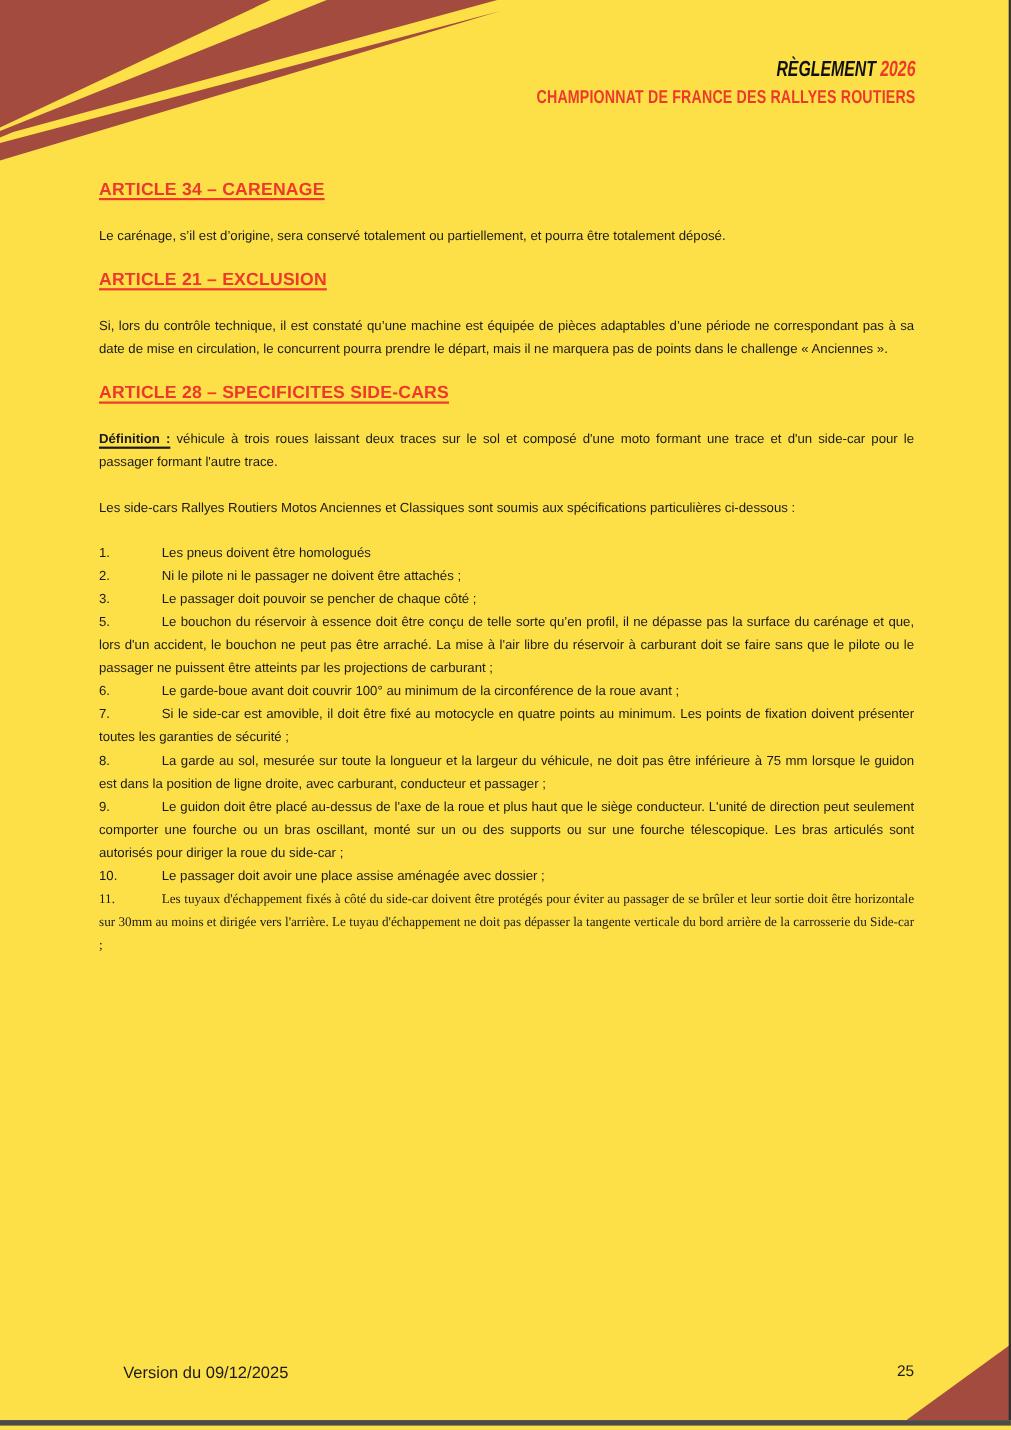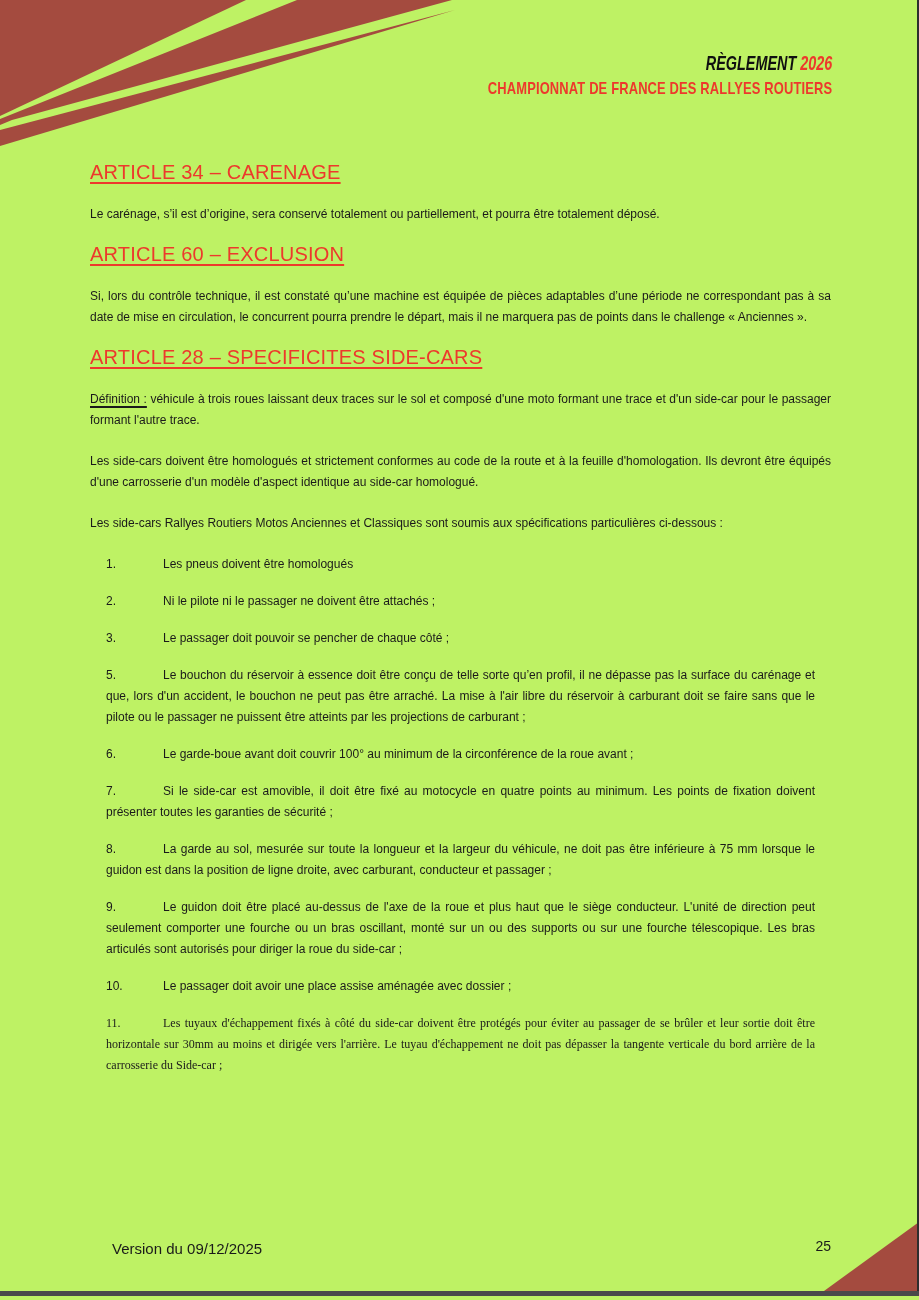--- a/index.html
+++ b/index.html
@@ -1,17 +1,17 @@
 <!DOCTYPE html>
 <html><head>
 <meta charset="utf-8">
 <style>
   html,body{margin:0;padding:0;background:#fff;}
   .page{
-    position:relative;width:919px;height:1300px;background:#bef264;overflow:hidden;
+    position:relative;width:919px;height:1300px;background:#fde047;overflow:hidden;
     font-family:"Liberation Sans",sans-serif;color:#1a1a1a;
   }
   
   .corner-tl{position:absolute;left:0;top:0;}
   .corner-br{position:absolute;right:0;top:1222px;}
   .bottom-bar{position:absolute;left:0;top:1291px;width:919px;height:5px;background:#4a4a4a;}
   .right-bar{position:absolute;right:0;top:0;width:2px;height:1291px;background:#2e2e2e;}
   
   .header{position:absolute;top:52px;right:87px;text-align:right;}
   .reg-line{
@@ -20,29 +20,29 @@
   }
   .reg-title{color:#101010;}
   .reg-year{color:#ED392C;}
   .champ-line{
     margin-top:4px;font-size:17px;font-weight:bold;color:#ED392C;letter-spacing:0.2px;
     transform:scaleX(0.76);transform-origin:100% 50%;white-space:nowrap;
   }
   
   .content{position:absolute;left:90px;top:161px;width:741px;}
   .content h2{
-    font-size:20px;font-weight:normal;color:#ED392C;margin:2px 0 22px 0;line-height:19px;
+    font-size:16px;font-weight:bold;color:#ED392C;margin:2px 0 22px 0;line-height:19px;
     text-decoration:underline;text-decoration-thickness:2px;text-underline-offset:3px;
     letter-spacing:0.2px;
   }
   .content p{font-size:12px;line-height:21px;margin:0 0 20px 0;text-align:justify;}
-  .content p.item{margin:16px;}
+  .content p.item{margin:0;}
   .content p.item.last{margin-bottom:0;font-family:Liberation Serif, serif;}
   .num{display:inline-block;width:57px;}
-  .u{text-decoration:underline;text-decoration-thickness:1.5px;text-underline-offset:3px;}
+  .u{text-decoration:underline;text-decoration-thickness:1.5px;text-underline-offset:3px;font-weight:bold;}
   
   .footer-version{position:absolute;left:112px;top:1240px;font-size:15px;color:#1a1a1a;}
   .footer-page{position:absolute;right:88px;top:1238px;font-size:14px;color:#1a1a1a;}
 </style>
 </head>
 <body>
 
 <div class="page">
 
   <svg class="corner-tl" width="460" height="150" viewBox="0 0 460 150">
@@ -57,26 +57,25 @@
       <span class="reg-year">2026</span>
     </div>
     <div class="champ-line">CHAMPIONNAT DE FRANCE DES RALLYES ROUTIERS</div>
   </div>
 
   <div class="content">
 
     <h2>ARTICLE 34 – CARENAGE</h2>
     <p>Le carénage, s’il est d’origine, sera conservé totalement ou partiellement, et pourra être totalement déposé.</p>
 
-    <h2>ARTICLE 60 – EXCLUSION</h2>
+    <h2>ARTICLE 21 – EXCLUSION</h2>
     <p>Si, lors du contrôle technique, il est constaté qu’une machine est équipée de pièces adaptables d’une période ne correspondant pas à sa date de mise en circulation, le concurrent pourra prendre le départ, mais il ne marquera pas de points dans le challenge « Anciennes ».</p>
 
     <h2>ARTICLE 28 – SPECIFICITES SIDE-CARS</h2>
     <p><span class="u">Définition :</span> <span>véhicule à trois roues laissant deux traces sur le sol et composé d'une moto formant une trace et d'un side-car pour le passager formant l'autre trace.</span></p>
-    <p>Les side-cars doivent être homologués et strictement conformes au code de la route et à la feuille d'homologation. Ils devront être équipés d'une carrosserie d'un modèle d'aspect identique au side-car homologué.</p>
     <p>Les side-cars Rallyes Routiers Motos Anciennes et Classiques sont soumis aux spécifications particulières ci-dessous :</p>
 
     <p class="item"><span class="num">1.</span><span>Les pneus doivent être homologués</span></p>
     <p class="item"><span class="num">2.</span><span>Ni le pilote ni le passager ne doivent être attachés ;</span></p>
     <p class="item"><span class="num">3.</span><span>Le passager doit pouvoir se pencher de chaque côté ;</span></p>
     <p class="item"><span class="num">5.</span><span>Le bouchon du réservoir à essence doit être conçu de telle sorte qu’en profil, il ne dépasse pas la surface du carénage et que, lors d'un accident, le bouchon ne peut pas être arraché. La mise à l'air libre du réservoir à carburant doit se faire sans que le pilote ou le passager ne puissent être atteints par les projections de carburant ;</span></p>
     <p class="item"><span class="num">6.</span><span>Le garde-boue avant doit couvrir 100° au minimum de la circonférence de la roue avant ;</span></p>
     <p class="item"><span class="num">7.</span><span>Si le side-car est amovible, il doit être fixé au motocycle en quatre points au minimum. Les points de fixation doivent présenter toutes les garanties de sécurité ;</span></p>
     <p class="item"><span class="num">8.</span><span>La garde au sol, mesurée sur toute la longueur et la largeur du véhicule, ne doit pas être inférieure à 75 mm lorsque le guidon est dans la position de ligne droite, avec carburant, conducteur et passager ;</span></p>
     <p class="item"><span class="num">9.</span><span>Le guidon doit être placé au-dessus de l'axe de la roue et plus haut que le siège conducteur. L'unité de direction peut seulement comporter une fourche ou un bras oscillant, monté sur un ou des supports ou sur une fourche télescopique. Les bras articulés sont autorisés pour diriger la roue du side-car ;</span></p>

